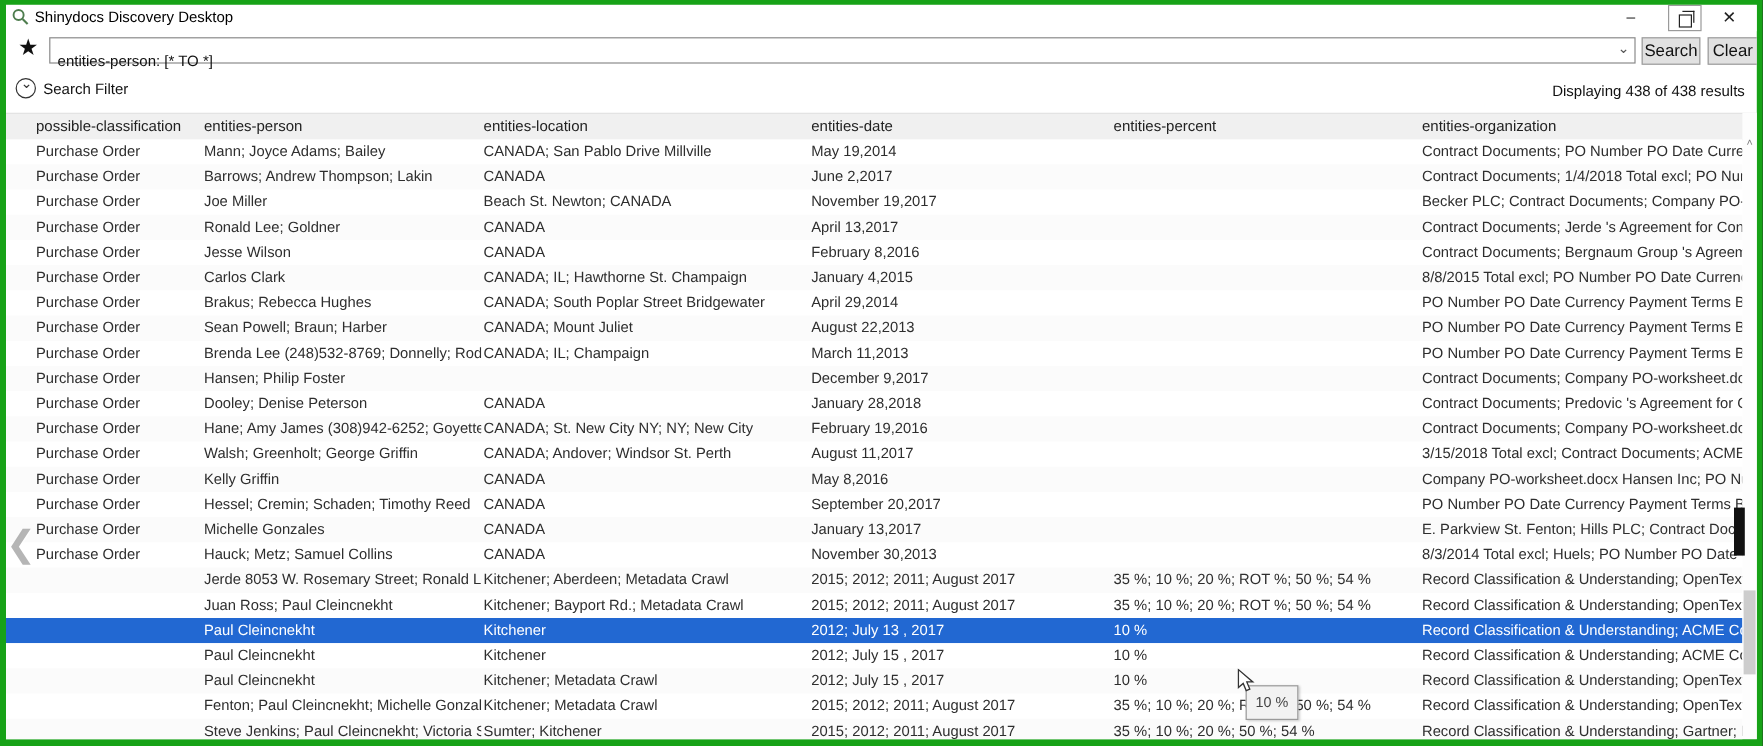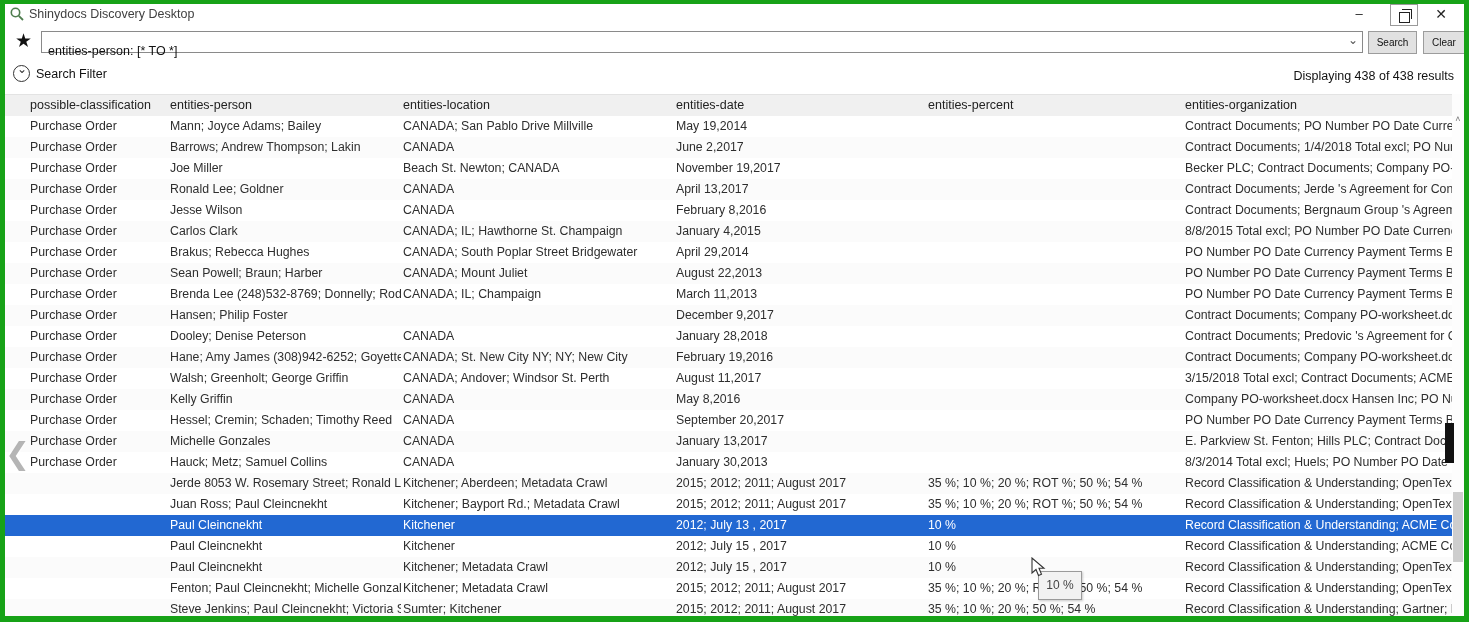--- a/index.html
+++ b/index.html
@@ -8,33 +8,33 @@
     font-family:"Liberation Sans","DejaVu Sans",sans-serif;
     background:#17a217;overflow:hidden;
   }
   #app{
     position:absolute;left:5px;top:4px;right:5px;bottom:6px;
     background:#ffffff;overflow:hidden;
   }
   
   #titlebar{position:absolute;left:0;top:0;right:0;height:22px;background:#fff;}
   #app-icon{position:absolute;left:4px;top:2px;width:16px;height:16px;}
-  #title-text{position:absolute;left:24px;top:3px;font-size:12.5px;color:#404040;white-space:nowrap;}
+  #title-text{position:absolute;left:24px;top:3px;font-size:12.5px;color:#000000;white-space:nowrap;}
   .winbtn{position:absolute;top:0;width:30px;height:22px;text-align:center;line-height:20px;font-size:13px;color:#222;}
   #btn-min{right:90px;}
   #btn-restore{right:46px;border:1px solid #9a9a9a;width:26px;height:20px;}
   #btn-close{right:8px;font-size:14px;}
   .restore-glyph{position:relative;display:inline-block;width:9px;height:9px;border:1px solid #222;background:#fff;top:4px;}
   .restore-glyph:before{content:"";position:absolute;left:2px;top:-4px;width:9px;height:9px;border:1px solid #222;border-bottom:none;border-left:none;background:transparent;}
   
   #star-icon{position:absolute;left:10px;top:27px;font-size:19px;color:#111;line-height:20px;}
   #search-box{position:absolute;left:36px;top:27px;width:1322px;height:22px;border:1px solid #8a8a8a;background:#fff;box-sizing:border-box;}
   #search-input{position:absolute;left:6px;top:12px;right:24px;font-size:12.5px;color:#111;white-space:nowrap;overflow:hidden;}
   #combo-chevron{position:absolute;right:4px;top:1px;font-size:12px;color:#555;}
-  .pushbtn{position:absolute;top:27px;height:23px;background:#e1e1e1;border:1px solid #9c9c9c;font-size:10px;color:#111;text-align:center;line-height:21px;box-sizing:border-box;}
+  .pushbtn{position:absolute;top:27px;height:23px;background:#e1e1e1;border:1px solid #9c9c9c;font-size:14px;color:#111;text-align:center;line-height:21px;box-sizing:border-box;}
   #btn-search{left:1363px;width:49px;}
   #btn-clear{left:1418px;width:42px;}
   
   #filter-icon{position:absolute;left:8px;top:61px;width:17px;height:17px;border:1.5px solid #333;border-radius:50%;box-sizing:border-box;}
   #filter-icon:after{content:"⌄";position:absolute;left:3px;top:-4px;font-size:12px;color:#333;}
   #filter-label{position:absolute;left:31px;top:63px;font-size:12.5px;color:#111;}
   #status-text{position:absolute;right:10px;top:65px;font-size:12.5px;color:#111;}
   
   #grid-header{position:absolute;left:0;top:90px;right:0;height:21px;background:#f0f0f0;border-top:1px solid #e3e3e3;border-bottom:1px solid #e3e3e3;padding-left:24px;}
   .hdr-cell{position:absolute;top:0;height:21px;line-height:21px;font-size:12.5px;color:#222;white-space:nowrap;overflow:hidden;}
@@ -223,21 +223,21 @@
           <div class="cell c1">Michelle Gonzales</div>
           <div class="cell c2">CANADA</div>
           <div class="cell c3">January 13,2017</div>
           <div class="cell c4"></div>
           <div class="cell c5">E. Parkview St. Fenton; Hills PLC; Contract Documents</div>
         </div>
         <div class="row" style="top: 336px;">
           <div class="cell c0">Purchase Order</div>
           <div class="cell c1">Hauck; Metz; Samuel Collins</div>
           <div class="cell c2">CANADA</div>
-          <div class="cell c3">January 30,2013</div>
+          <div class="cell c3">November 30,2013</div>
           <div class="cell c4"></div>
           <div class="cell c5">8/3/2014 Total excl; Huels; PO Number PO Date Curr</div>
         </div>
         <div class="row alt" style="top: 357px;">
           <div class="cell c0"></div>
           <div class="cell c1">Jerde 8053 W. Rosemary Street; Ronald Lee; J</div>
           <div class="cell c2">Kitchener; Aberdeen; Metadata Crawl</div>
           <div class="cell c3">2015; 2012; 2011; August 2017</div>
           <div class="cell c4">35 %; 10 %; 20 %; ROT %; 50 %; 54 %</div>
           <div class="cell c5">Record Classification &amp; Understanding; OpenText Co</div>

